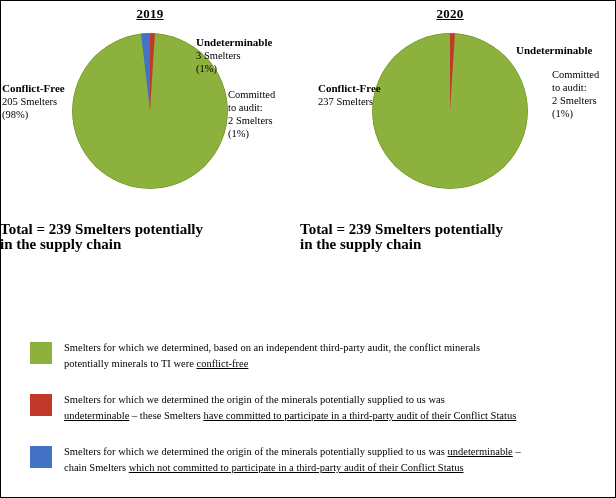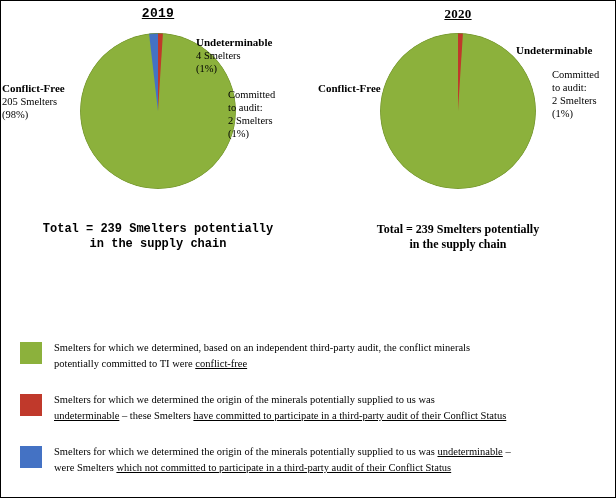--- a/index.html
+++ b/index.html
@@ -21,22 +21,22 @@
     height: 498px;
   }
 
   
   .chart-block {
     position: absolute;
     width: 300px;
     height: 260px;
     top: 0;
   }
-  #chart-2019 { left: 8px; font-family: Liberation Mono, monospace; }
-  #chart-2020 { left: 308px; }
+  #chart-2019 { left: 0px; }
+  #chart-2020 { left: 300px; }
 
   .chart-title {
     position: absolute;
     top: 6px;
     width: 100%;
     text-align: center;
     font-weight: bold;
     font-size: 13px;
     text-decoration: underline;
     letter-spacing: 0.3px;
@@ -53,23 +53,22 @@
   .pie {
     width: 156px;
     height: 156px;
     border-radius: 50%;
   }
 
   .total-label {
     position: absolute;
     top: 222px;
     width: 100%;
-    text-align: center;
     font-weight: bold;
-    font-size: 12px;
+    font-size: 15px;
     line-height: 15px;
   }
 
   
   .callout {
     position: absolute;
     font-size: 10.5px;
     line-height: 13px;
   }
   .callout .hd {
@@ -92,21 +91,21 @@
     position: absolute;
     left: 0;
     top: 340px;
     width: 616px;
   }
   .legend-row {
     position: relative;
     display: flex;
     align-items: flex-start;
     margin-bottom: 20px;
-    padding-left: 20px;
+    padding-left: 30px;
   }
   .swatch {
     width: 22px;
     height: 22px;
     flex: 0 0 22px;
     margin-right: 12px;
     margin-top: 2px;
   }
   .legend-text {
     font-size: 10.5px;
@@ -150,21 +149,21 @@
   </div>
 
   <div class="callout" id="cf-2019">
     <div class="hd">Conflict-Free</div>
     <div>205 Smelters</div>
     <div>(98%)</div>
   </div>
 
   <div class="callout" id="und-2019">
     <div class="hd">Undeterminable</div>
-    <div>4 Smelters</div>
+    <div>3 Smelters</div>
     <div>(1%)</div>
   </div>
 
   <div class="callout" id="com-2019">
     <div>Committed</div>
     <div>to audit:</div>
     <div>2 Smelters</div>
     <div>(1%)</div>
   </div>
 
@@ -180,55 +179,56 @@
     </div>
 
     <div class="total-label">
       <span>Total = 239 Smelters potentially</span><br>
       <span>in the supply chain</span>
     </div>
   </div>
 
   <div class="callout" id="cf-2020">
     <div class="hd">Conflict-Free</div>
+    <div>237  Smelters</div>
   </div>
 
   <div class="callout" id="und-2020">
     <div class="hd">Undeterminable</div>
   </div>
 
   <div class="callout" id="com-2020">
     <div>Committed</div>
     <div>to audit:</div>
     <div>2 Smelters</div>
     <div>(1%)</div>
   </div>
 
   <div class="legend">
 
     <div class="legend-row">
       <div class="swatch" style="background:#8CB13C"></div>
       <div class="legend-text">
         <span>Smelters for which we determined, based on an independent third-party audit, the conflict minerals</span><br>
-        <span>potentially committed to TI were </span><span class="u">conflict-free</span>
+        <span>potentially minerals to TI were </span><span class="u">conflict-free</span>
       </div>
     </div>
 
     <div class="legend-row">
       <div class="swatch" style="background:#C0392B"></div>
       <div class="legend-text">
         <span>Smelters for which we determined the origin of the minerals potentially supplied to us was</span><br>
         <span class="u">undeterminable</span><span> – these Smelters </span><span class="u">have committed to participate in a third-party audit of their Conflict Status</span>
       </div>
     </div>
 
     <div class="legend-row">
       <div class="swatch" style="background:#4472C4"></div>
       <div class="legend-text">
         <span>Smelters for which we determined the origin of the minerals potentially supplied to us was </span><span class="u">undeterminable</span><span> –</span><br>
-        <span>were Smelters </span><span class="u">which not committed to participate in a third-party audit of their Conflict Status</span>
+        <span>chain Smelters </span><span class="u">which not committed to participate in a third-party audit of their Conflict Status</span>
       </div>
     </div>
 
   </div>
 
   <div class="border-frame"></div>
 </div>
 
 </body></html>

